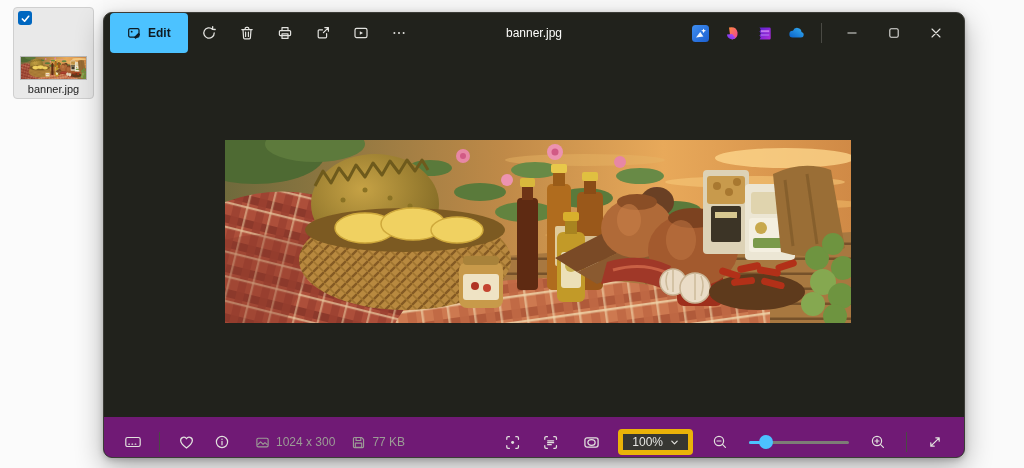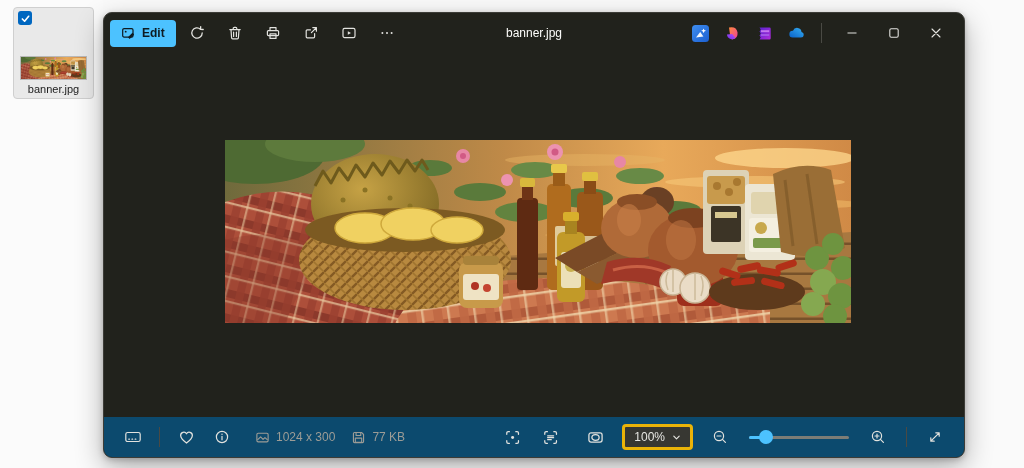--- a/index.html
+++ b/index.html
@@ -18,46 +18,46 @@
     font-size:11px; color:#1b1b1b; }
 
   
   .photos-window { position:absolute; left:103px; top:12px; width:862px; height:446px;
     background:#21221c; border:1px solid #3c3c37; border-radius:9px;
     box-shadow:0 10px 28px rgba(0,0,0,.30), 0 2px 6px rgba(0,0,0,.22); overflow:hidden; }
 
   .titlebar { position:absolute; left:0; top:0; right:0; height:40px;
     display:flex; align-items:center; padding:0 8px 0 6px; color:#e6e6e2; }
   .tb-left { display:flex; align-items:center; gap:4px; }
-  .edit-btn { display:flex; align-items:center; gap:6px; height:27px; padding:0 11px;
+  .edit-btn { display:flex; align-items:center; gap:6px; height:40px; padding:0 17px;
     background:#4cc2ff; color:#0e1b22; border:none; border-radius:4px;
     font-size:12px; font-weight:bold; font-family:inherit; }
   .icon-btn { width:34px; height:30px; display:flex; align-items:center; justify-content:center;
     background:transparent; border:none; color:#e2e2de; border-radius:4px; }
   .tb-title { position:absolute; left:50%; transform:translateX(-50%); font-size:12px; color:#fdfdfb; }
   .tb-right { margin-left:auto; display:flex; align-items:center; gap:2px; }
   .app-btn { width:30px; height:30px; display:flex; align-items:center; justify-content:center;
     background:transparent; border:none; border-radius:4px; }
   .tb-divider { width:1px; height:20px; background:#4a4a44; margin:0 8px; }
   .win-btn { width:40px; height:30px; display:flex; align-items:center; justify-content:center;
     background:transparent; border:none; color:#e2e2de; }
 
   .canvas { position:absolute; left:0; top:40px; right:0; bottom:40px; }
   .banner { position:absolute; left:121px; top:87px; width:626px; height:183px; display:block; }
 
   
-  .statusbar { position:absolute; left:0; right:0; bottom:0; height:40px; background:#0c4a6e;
-    display:flex; align-items:center; padding:0 12px; color:#e0e0dc; }
+  .statusbar { position:absolute; left:0; right:0; bottom:0; height:40px; background:#701a75;
+    display:flex; align-items:flex-end; padding:0 12px; color:#e0e0dc; }
   .sb-left { display:flex; align-items:center; gap:2px; }
   .sb-divider { width:1px; height:20px; background:#4a4a44; margin:0 7px; }
   .sb-meta { display:flex; align-items:center; gap:6px; color:#9c9c96; font-size:12px; margin-left:14px; }
   .sb-center { position:absolute; left:50%; transform:translateX(-54%); display:flex; gap:4px; }
   .sb-right { margin-left:auto; display:flex; align-items:center; gap:4px; }
   .zoom-select { display:flex; align-items:center; gap:7px; height:26px; padding:0 9px;
-    background:#373732; border:3px solid #eab308; border-radius:4px; color:#e6e6e2;
+    background:#373732; border:5px solid #eab308; border-radius:4px; color:#e6e6e2;
     font-size:12px; font-family:inherit; margin:0 6px; }
   .slider { position:relative; width:100px; height:14px; margin:0 8px; }
   .slider-track { position:absolute; left:0; right:0; top:6px; height:3px; background:#7d7d76; border-radius:2px; }
   .slider-fill { position:absolute; left:0; top:6px; height:3px; width:17%; background:#4cc2ff; border-radius:2px; }
   .slider-thumb { position:absolute; left:calc(17% - 7px); top:0; width:14px; height:14px;
     background:#4cc2ff; border-radius:50%; }
   svg { display:block; }
 </style>
 </head>
 <body>

